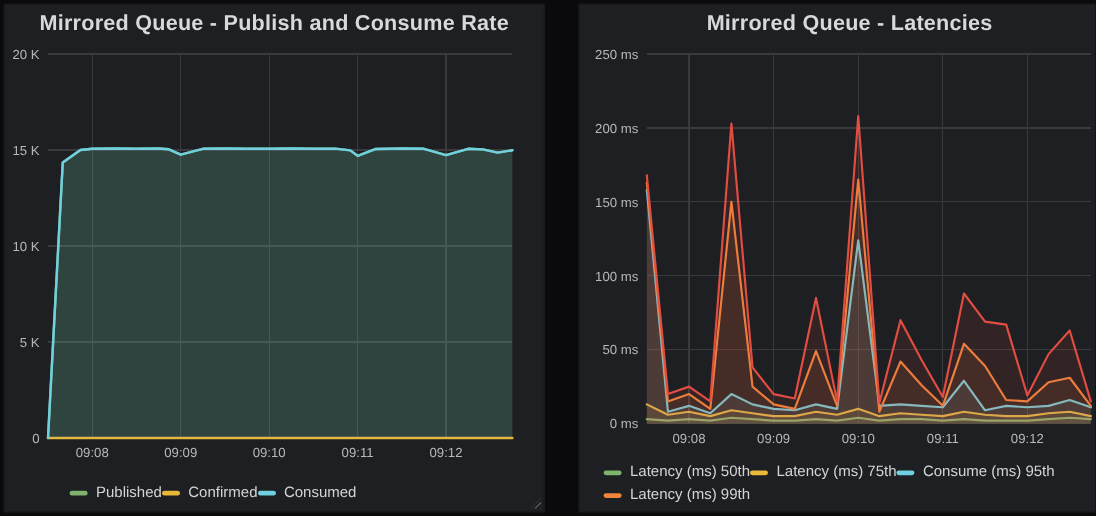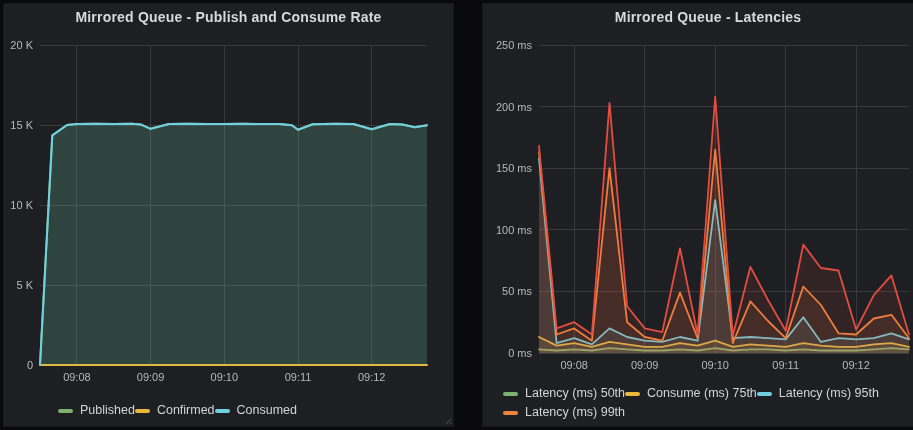--- a/index.html
+++ b/index.html
@@ -10,21 +10,21 @@
     -webkit-font-smoothing:antialiased;
   }
   .panel{
     position:absolute;top:3px;height:424px;
     background:#1d1f22;border:1px solid #17181a;box-sizing:border-box;
   }
   #panel-left{left:3px;width:451px;}
   #panel-right{left:482px;width:452px;}
   .panel-title{
     position:absolute;top:5px;left:0;right:0;
-    text-align:center;color:#d8d9da;font-size:14px;font-weight:bold;
+    text-align:center;color:#d8d9da;font-size:18px;font-weight:bold;
     letter-spacing:.2px;cursor:pointer;
   }
   svg.chart{position:absolute;left:0;top:0;}
   svg .grid{stroke:#393a3d;stroke-width:1;shape-rendering:crispEdges;}
   svg text.tick{fill:#b6b8ba;font-size:11px;font-family:"Liberation Sans",sans-serif;}
   .legend{position:absolute;display:flex;flex-direction:column;gap:2px;}
   #panel-left .legend{left:54px;bottom:7px;margin-top:24px;}
   #panel-right .legend{left:20px;bottom:5px;}
   .legend-row{display:flex;line-height:17px;}
   .legend-item{display:inline-flex;align-items:center;gap:7px;cursor:pointer;
@@ -125,25 +125,25 @@
       <polyline points="56.0,142.0 73.6,324.4 91.2,318.2 108.9,330.5 126.5,98.9 144.1,302.2 161.7,324.4 179.3,328.1 197.0,244.3 214.6,330.5 232.2,92.7 249.8,331.8 267.4,262.8 285.0,296.0 302.7,326.8 320.3,240.6 337.9,264.0 355.5,266.5 373.1,325.6 390.8,291.1 408.4,271.4 426.0,330.5" fill="none" stroke="#e24d42" stroke-width="1.8" stroke-linejoin="round" stroke-linecap="round"></polyline>
     </svg>
   <div class="legend">
       <div class="legend-row">
         <span class="legend-item">
           <span class="swatch" style="background: rgb(126, 178, 109);"></span>
           <span>Latency (ms) 50th</span>
         </span>
         <span class="legend-item">
           <span class="swatch" style="background: rgb(234, 184, 57);"></span>
-          <span>Consume (ms) 75th</span>
+          <span>Latency (ms) 75th</span>
         </span>
         <span class="legend-item">
           <span class="swatch" style="background: rgb(110, 208, 224);"></span>
-          <span>Latency (ms) 95th</span>
+          <span>Consume (ms) 95th</span>
         </span>
       </div>
       <div class="legend-row">
         <span class="legend-item">
           <span class="swatch" style="background: rgb(239, 132, 60);"></span>
           <span>Latency (ms) 99th</span>
         </span>
       </div>
     </div>
   <div class="resize-handle"></div>

